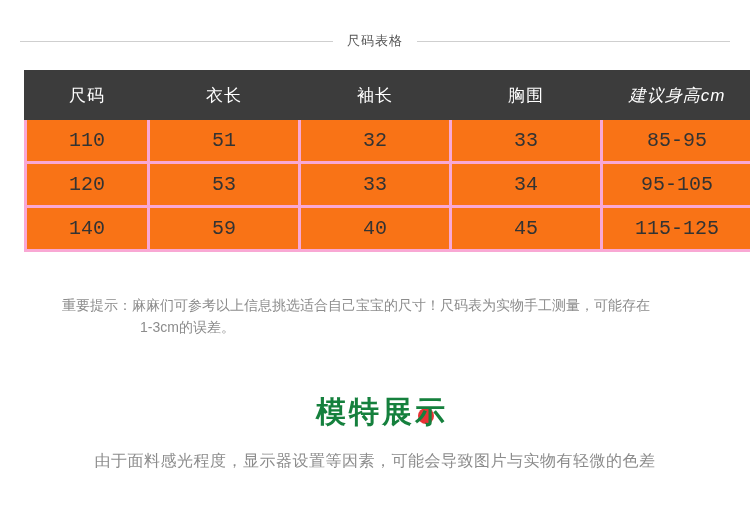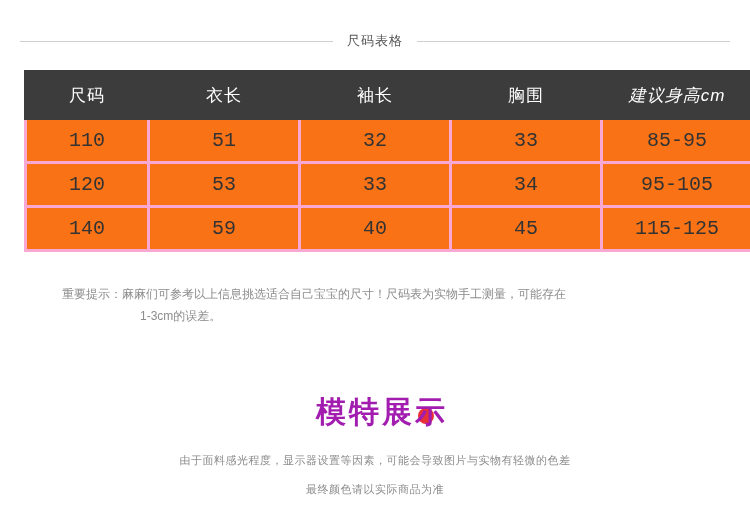--- a/index.html
+++ b/index.html
@@ -79,41 +79,41 @@
   }
   .col-size  { width: 118px; }
   .col-len   { width: 146px; }
   .col-sleeve{ width: 146px; }
   .col-chest { width: 146px; font-family: Liberation Mono, monospace; }
   .col-height{ width: 146px; font-style: italic; }
 
   
   .note {
     position: absolute;
-    top: 283px;
+    top: 294px;
     left: 62px;
     width: 630px;
-    font-size: 12px;
+    font-size: 14px;
     line-height: 22px;
     color: #8c8c8c;
   }
   .note .note-label { color: #8c8c8c; }
   .note .line2 { display: block; padding-left: 78px; }
 
   
   .model-heading {
     position: absolute;
     top: 392px;
     left: 0;
     width: 750px;
     text-align: center;
     font-family: "DejaVu Serif", "Liberation Serif", serif;
     font-weight: bold;
     font-size: 30px;
-    color: #a21caf;
+    color: #15803d;
     letter-spacing: 3px;
   }
   .model-heading .dot {
     display: inline-block;
     width: 16px;
     height: 16px;
     border-radius: 50%;
     background: #e8262a;
     position: relative;
     top: 2px;
@@ -122,21 +122,21 @@
     opacity: 0.95;
   }
   .heading-text { position: relative; z-index: 2; }
 
   .disclaimer {
     position: absolute;
     top: 446px;
     left: 0;
     width: 750px;
     text-align: center;
-    font-size: 11px;
+    font-size: 16px;
     line-height: 29px;
     color: #8c8c8c;
     letter-spacing: 0.5px;
   }
 </style>
 </head>
 <body>
 
 <div class="page">
 
@@ -185,16 +185,15 @@
     <span class="note-label">重要提示：</span><span>麻麻们可参考以上信息挑选适合自己宝宝的尺寸！尺码表为实物手工测量，可能存在</span>
     <span class="line2">1-3cm的误差。</span>
   </div>
 
   <div class="model-heading">
     <span class="heading-text">模特展示</span><span class="dot"></span>
   </div>
 
   <div class="disclaimer">
     <div>由于面料感光程度，显示器设置等因素，可能会导致图片与实物有轻微的色差</div>
-    <div>最终颜色请以实际商品为准</div>
   </div>
 
 </div>
 
 </body></html>

